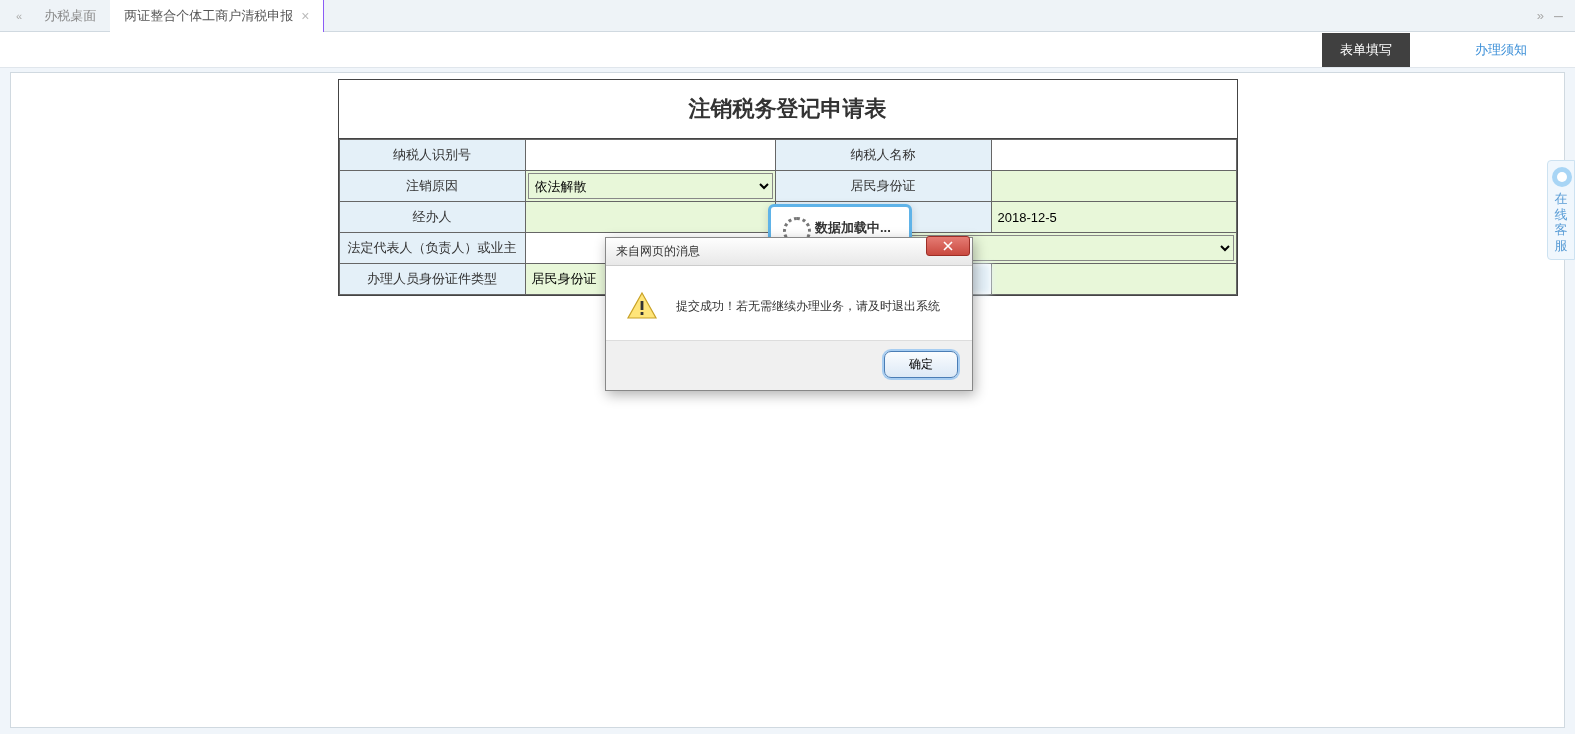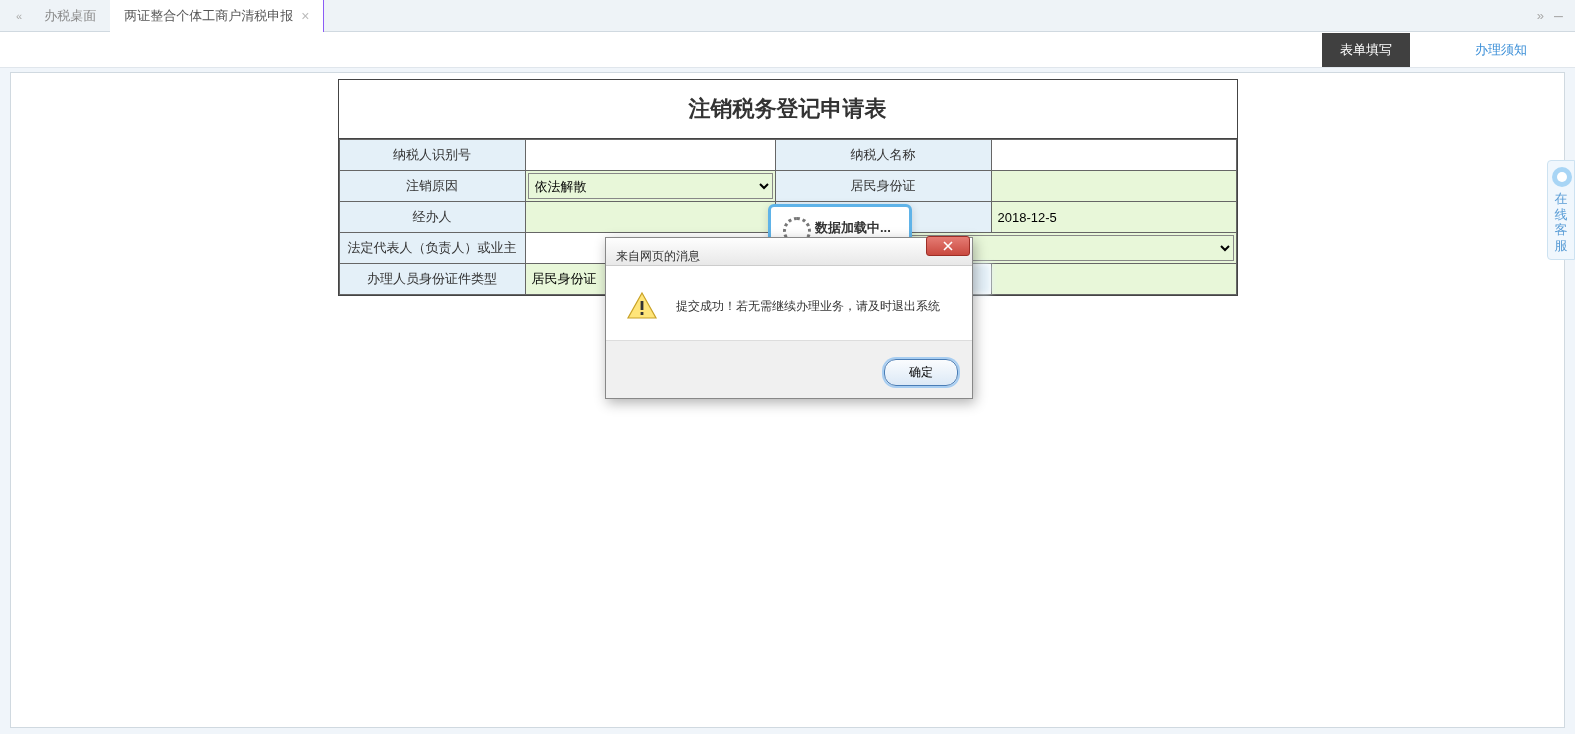--- a/index.html
+++ b/index.html
@@ -43,29 +43,29 @@
     
     .loading-popup { position: absolute; top: 204px; left: 768px; background: #fff; border: 3px solid #5fb3e8; border-radius: 6px; padding: 10px 18px 10px 12px; display: flex; align-items: center; gap: 10px; box-shadow: 0 2px 8px rgba(0,0,0,0.15); z-index: 5; }
     .loading-spinner { width: 22px; height: 22px; position: relative; }
     .loading-spinner::before { content: ""; position: absolute; width: 22px; height: 22px; border: 3px dotted #777; border-radius: 50%; animation: spin 1s linear infinite; }
     @keyframes spin { to { transform: rotate(360deg); } }
     .loading-text { font-size: 13px; color: #333; font-weight: bold; }
     
     
     .dialog-overlay { position: absolute; top: 0; left: 0; right: 0; bottom: 0; z-index: 10; }
     .dialog { position: absolute; top: 237px; left: 605px; width: 368px; background: #f0f0f0; border: 1px solid #888; box-shadow: 2px 4px 12px rgba(0,0,0,0.3); }
-    .dialog-titlebar { background: linear-gradient(#fefefe, #e8e8e8); border-bottom: 1px solid #ccc; height: 28px; display: flex; align-items: flex-end; padding: 0 4px 0 10px; font-size: 12px; color: #333; position: relative; }
+    .dialog-titlebar { background: linear-gradient(#fefefe, #e8e8e8); border-bottom: 1px solid #ccc; height: 28px; display: flex; align-items: center; padding: 0 4px 0 10px; font-size: 12px; color: #333; position: relative; }
     .dialog-titlebar .title-text { flex: 1; }
     .dialog-close-btn { width: 44px; height: 20px; background: linear-gradient(#e57c74, #c9493f); border: 1px solid #9c2e26; border-radius: 3px; display: flex; align-items: center; justify-content: center; cursor: pointer; position: absolute; right: 2px; top: -2px; }
     .dialog-close-btn svg { width: 10px; height: 10px; }
     .dialog-body { padding: 24px 20px 18px 20px; display: flex; align-items: center; gap: 18px; background: #fff; }
     .warn-icon { width: 32px; height: 32px; flex-shrink: 0; }
     .dialog-msg { font-size: 12px; color: #333; line-height: 1.5; }
     .dialog-footer { padding: 10px 14px 12px; text-align: right; background: #f0f0f0; border-top: 1px solid #ddd; }
-    .dialog-ok-btn { background: linear-gradient(#fafcfe, #dce9f6); border: 1px solid #4a7db5; box-shadow: 0 0 0 2px #a7cdf1; padding: 4px 24px; font-size: 12px; cursor: pointer; border-radius: 12px; margin-top: 8px; }
+    .dialog-ok-btn { background: linear-gradient(#fafcfe, #dce9f6); border: 1px solid #4a7db5; box-shadow: 0 0 0 2px #a7cdf1; padding: 4px 24px; font-size: 12px; cursor: pointer; border-radius: 7px; }
     
     
     .cs-widget { position: absolute; right: 0; top: 160px; width: 28px; background: #f0f7fd; border: 1px solid #cde2f1; border-radius: 4px 0 0 4px; padding: 6px 4px; text-align: center; cursor: pointer; }
     .cs-widget .avatar { width: 20px; height: 20px; border-radius: 50%; background: #a8d5f5; margin: 0 auto 4px; position: relative; }
     .cs-widget .avatar::after { content: ""; width: 10px; height: 10px; background: #fff; border-radius: 50%; position: absolute; top: 5px; left: 5px; }
     .cs-widget .label { font-size: 13px; color: #5a9dd6; line-height: 1.2; writing-mode: horizontal-tb; }
   </style>
 </head>
 <body>
 

